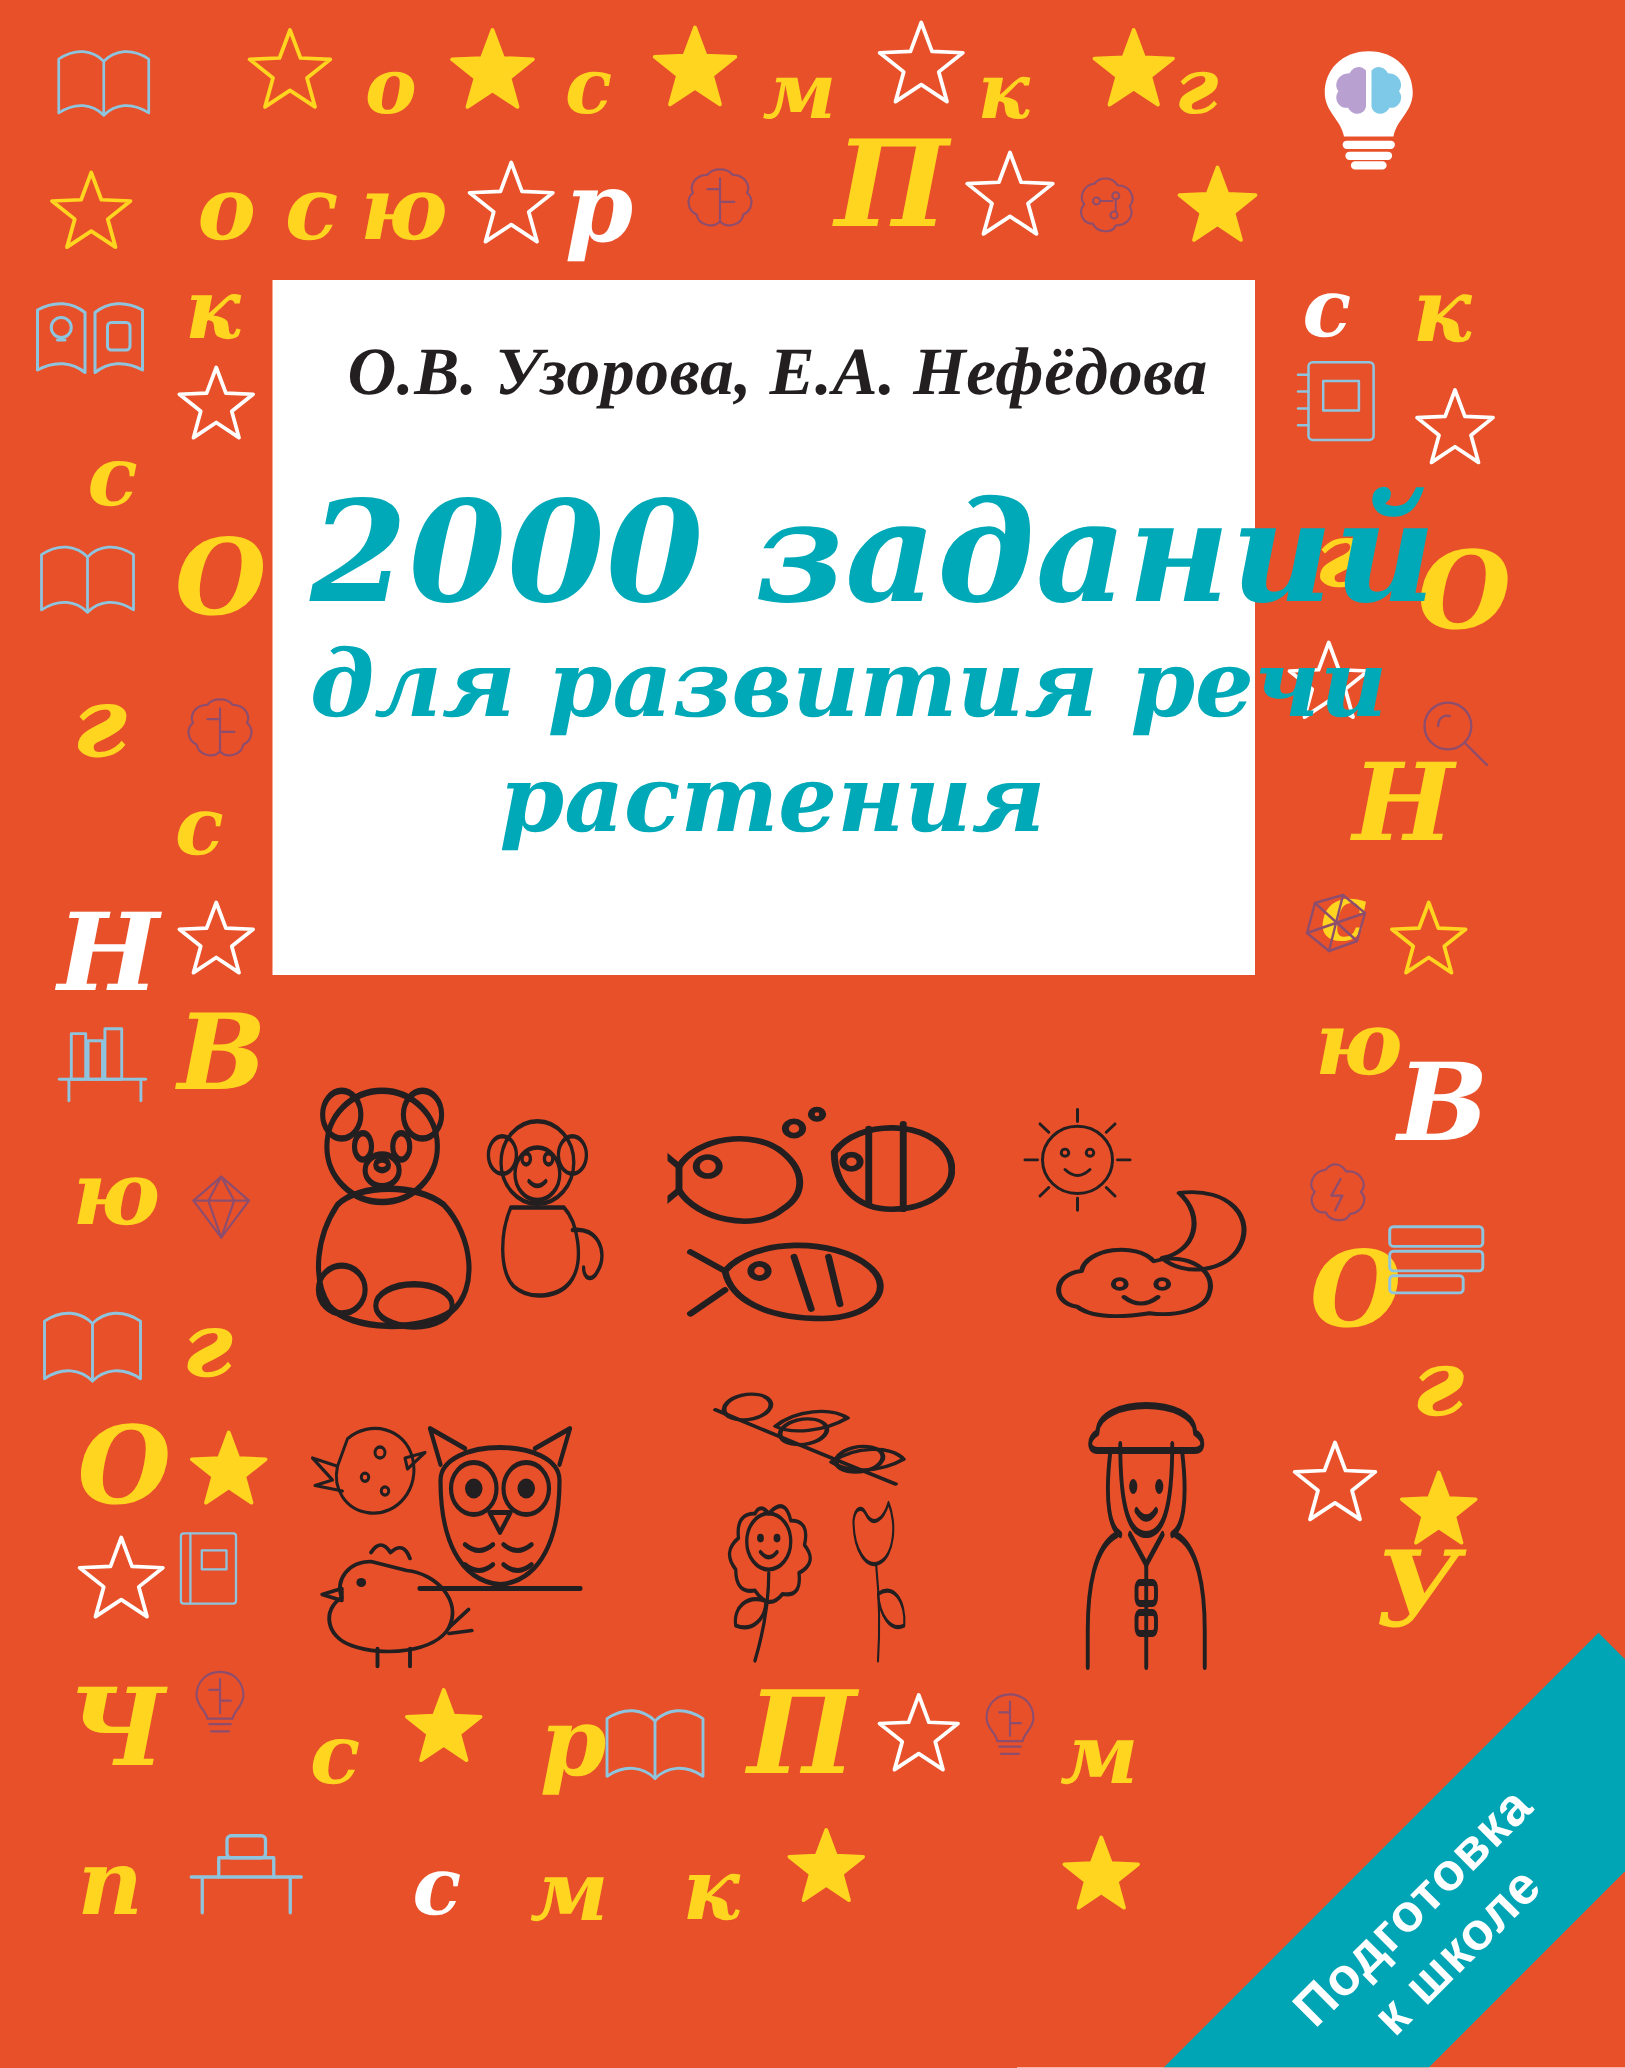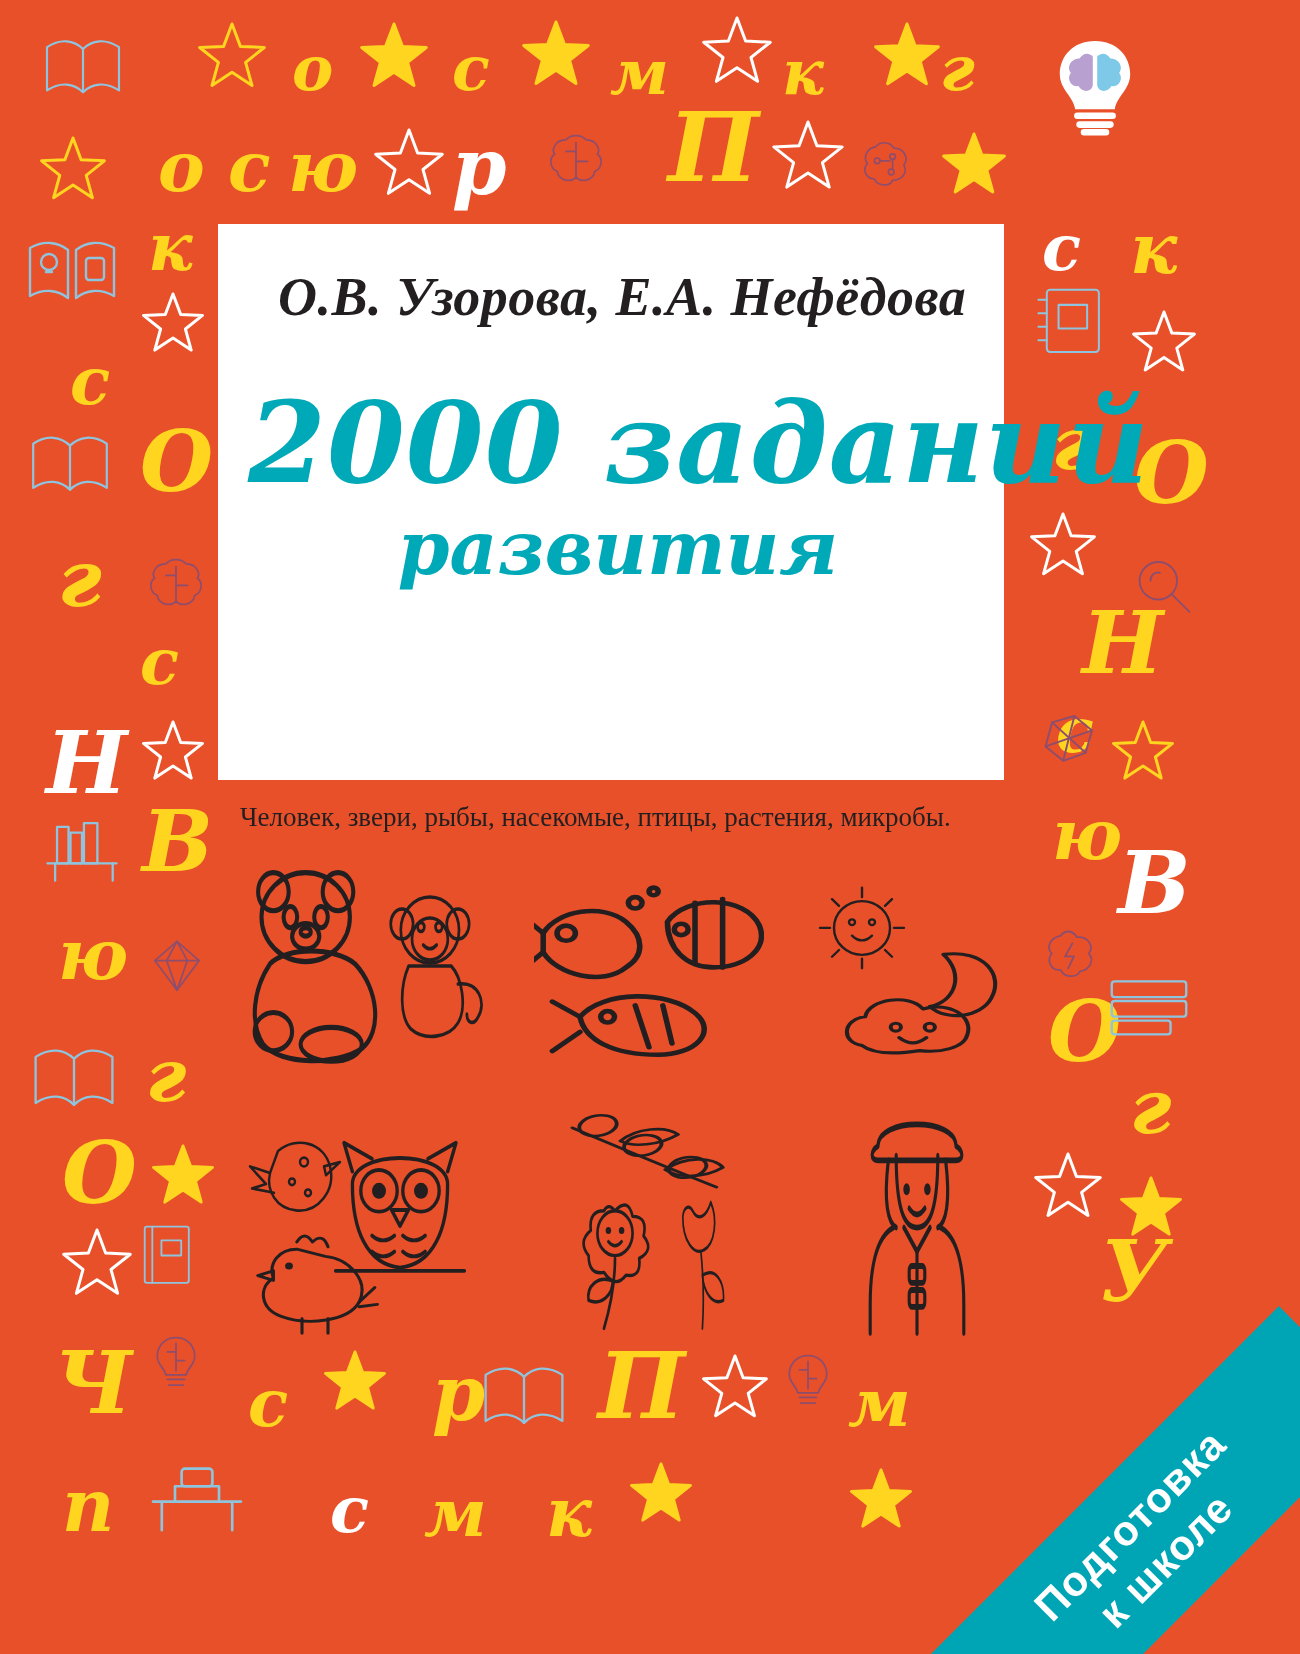--- a/index.html
+++ b/index.html
@@ -422,25 +422,25 @@
           <path d="M64 26 C72 26 76 34 72 39 C76 44 72 52 65 51 C62 57 53 57 52 50 L52 24 C56 20 61 21 64 26 Z" fill="#7fc9e8"></path>
           <path d="M34 78 h32 M36 86 h28 M40 93 h20" stroke="#ffffff" stroke-width="6" stroke-linecap="round" fill="none"></path>
         </svg>
       </div>
     </div>
 
   <div class="title-panel">
     <div class="authors">О.В. Узорова, Е.А. Нефёдова</div>
     <div class="main-title">
       <div class="line1">2000 заданий</div>
-      <div class="line3">развития</div>
+      <div class="line2">для развития речи</div>
+      <div class="line3">растения</div>
     </div>
   </div>
 
-  <div class="subtitle">Человек, звери, рыбы, насекомые, птицы, растения, микробы.</div>
 
   <div id="illus-layer">
       <div class="illus" style="left: 236px; top: 862px; width: 170px; height: 212px;">
         <svg width="170" height="212" viewBox="0 0 100 100" preserveAspectRatio="none">
           <circle fill="none" stroke="#231f20" stroke-width="2.4" stroke-linecap="round" stroke-linejoin="round" cx="22" cy="14" r="9"></circle>
           <circle fill="none" stroke="#231f20" stroke-width="2.4" stroke-linecap="round" stroke-linejoin="round" cx="60" cy="14" r="9"></circle>
           <ellipse fill="none" stroke="#231f20" stroke-width="2.4" stroke-linecap="round" stroke-linejoin="round" cx="41" cy="26" rx="26" ry="21"></ellipse>
           <ellipse fill="none" stroke="#231f20" stroke-width="2.4" stroke-linecap="round" stroke-linejoin="round" cx="32" cy="26" rx="4" ry="5"></ellipse>
           <ellipse fill="none" stroke="#231f20" stroke-width="2.4" stroke-linecap="round" stroke-linejoin="round" cx="50" cy="26" rx="4" ry="5"></ellipse>
           <ellipse fill="none" stroke="#231f20" stroke-width="2.4" stroke-linecap="round" stroke-linejoin="round" cx="41" cy="35" rx="8" ry="6"></ellipse>

